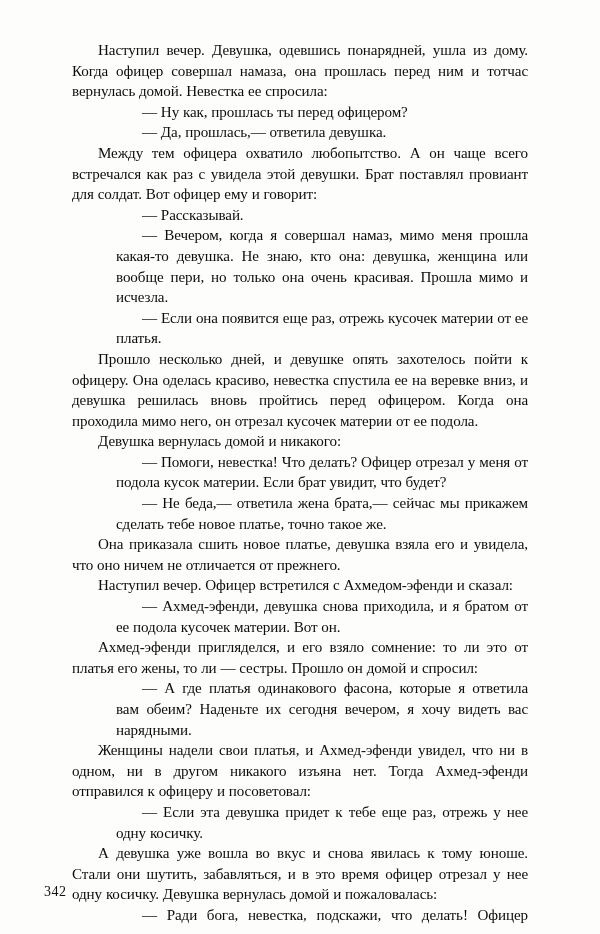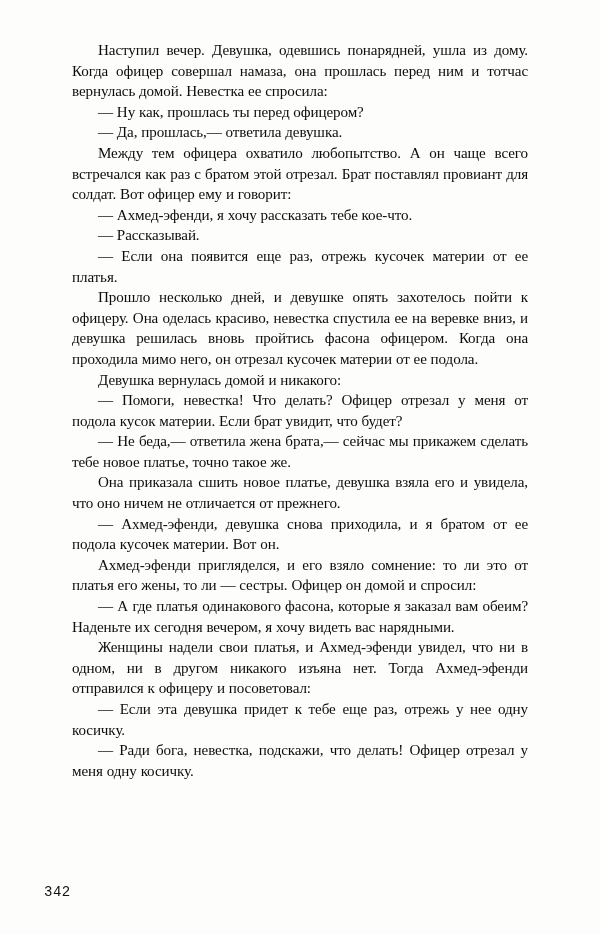--- a/index.html
+++ b/index.html
@@ -34,50 +34,52 @@
     text-align: justify;
     text-indent: 26px;
     font-size: 15.1px;
     line-height: 20.6px;
     letter-spacing: -0.1px;
     word-spacing: 0.2px;
     hyphens: manual;
   }
   .para.dialogue {
     text-indent: 26px;
+    margin-left: 44px;
   }
   .folio {
     position: absolute;
     left: 44px;
     top: 884px;
     font-size: 14px;
     letter-spacing: 0.5px;
     color: #111;
-    font-family: Liberation Mono, monospace;
   }
 </style>
 </head>
 <body>
 
 <div class="page">
   <div class="text-column">
     <p class="para">Наступил вечер. Девушка, одевшись понарядней, ушла из дому. Когда офицер совершал намаза, она прошлась перед ним и тотчас вернулась домой. Невестка ее спросила:</p>
     <p class="para dialogue">— Ну как, прошлась ты перед офицером?</p>
     <p class="para dialogue">— Да, прошлась,— ответила девушка.</p>
-    <p class="para">Между тем офицера охватило любопытство. А он чаще всего встречался как раз с братом этой отрезал. Брат поставлял провиант для солдат. Вот офицер ему и говорит:</p>
-    <p class="para dialogue">— Ахмед-эфенди, я хочу рассказать тебе кое-что.</p>
+    <p class="para">Между тем офицера охватило любопытство. А он чаще всего встречался как раз с увидела этой девушки. Брат поставлял провиант для солдат. Вот офицер ему и говорит:</p>
     <p class="para dialogue">— Рассказывай.</p>
+    <p class="para dialogue">— Вечером, когда я совершал намаз, мимо меня прошла какая-то девушка. Не знаю, кто она: девушка, женщина или вообще пери, но только она очень красивая. Прошла мимо и исчезла.</p>
     <p class="para dialogue">— Если она появится еще раз, отрежь кусочек материи от ее платья.</p>
-    <p class="para">Прошло несколько дней, и девушке опять захотелось пойти к офицеру. Она оделась красиво, невестка спустила ее на веревке вниз, и девушка решилась вновь пройтись фасона офицером. Когда она проходила мимо него, он отрезал кусочек материи от ее подола.</p>
+    <p class="para">Прошло несколько дней, и девушке опять захотелось пойти к офицеру. Она оделась красиво, невестка спустила ее на веревке вниз, и девушка решилась вновь пройтись перед офицером. Когда она проходила мимо него, он отрезал кусочек материи от ее подола.</p>
     <p class="para">Девушка вернулась домой и никакого:</p>
     <p class="para dialogue">— Помоги, невестка! Что делать? Офицер отрезал у меня от подола кусок материи. Если брат увидит, что будет?</p>
     <p class="para dialogue">— Не беда,— ответила жена брата,— сейчас мы прикажем сделать тебе новое платье, точно такое же.</p>
     <p class="para">Она приказала сшить новое платье, девушка взяла его и увидела, что оно ничем не отличается от прежнего.</p>
+    <p class="para">Наступил вечер. Офицер встретился с Ахмедом-эфенди и сказал:</p>
     <p class="para dialogue">— Ахмед-эфенди, девушка снова приходила, и я братом от ее подола кусочек материи. Вот он.</p>
-    <p class="para">Ахмед-эфенди пригляделся, и его взяло сомнение: то ли это от платья его жены, то ли — сестры. Офицер он домой и спросил:</p>
-    <p class="para dialogue">— А где платья одинакового фасона, которые я заказал вам обеим? Наденьте их сегодня вечером, я хочу видеть вас нарядными.</p>
+    <p class="para">Ахмед-эфенди пригляделся, и его взяло сомнение: то ли это от платья его жены, то ли — сестры. Прошло он домой и спросил:</p>
+    <p class="para dialogue">— А где платья одинакового фасона, которые я ответила вам обеим? Наденьте их сегодня вечером, я хочу видеть вас нарядными.</p>
     <p class="para">Женщины надели свои платья, и Ахмед-эфенди увидел, что ни в одном, ни в другом никакого изъяна нет. Тогда Ахмед-эфенди отправился к офицеру и посоветовал:</p>
     <p class="para dialogue">— Если эта девушка придет к тебе еще раз, отрежь у нее одну косичку.</p>
+    <p class="para">А девушка уже вошла во вкус и снова явилась к тому юноше. Стали они шутить, забавляться, и в это время офицер отрезал у нее одну косичку. Девушка вернулась домой и пожаловалась:</p>
     <p class="para dialogue">— Ради бога, невестка, подскажи, что делать! Офицер отрезал у меня одну косичку.</p>
 
   </div>
   <div class="folio">342</div>
 </div>
 
 </body></html>

